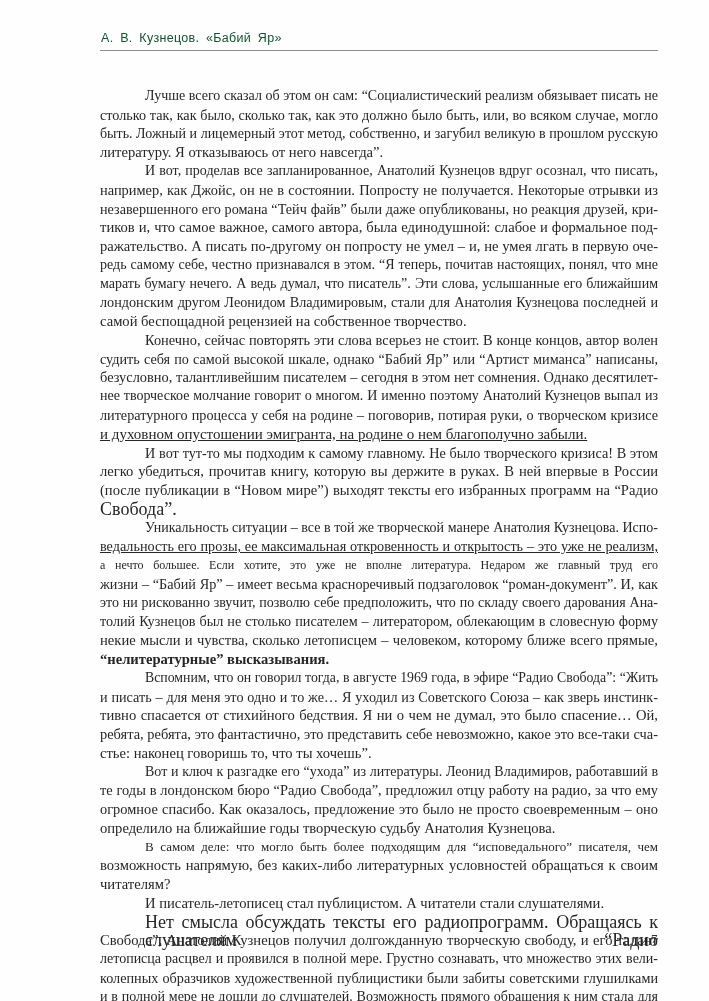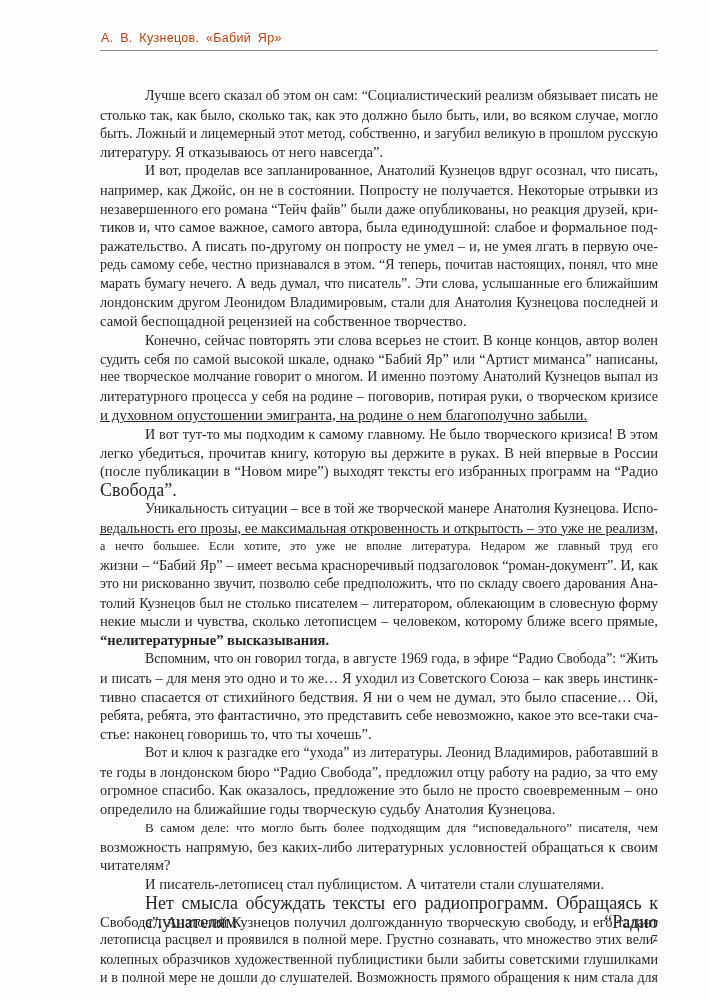--- a/index.html
+++ b/index.html
@@ -20,21 +20,21 @@
     left: 0; top: 0;
     width: 709px; height: 1001px;
     background: #fefefe;
   }
   .running-head {
     position: absolute;
     left: 101px;
     top: 31px;
     font-family: "Liberation Sans", "DejaVu Sans", sans-serif;
     font-size: 12.5px;
-    color: #c2410c;
+    color: #14532d;
     letter-spacing: 0.3px;
     word-spacing: 3px;
     white-space: nowrap;
   }
   .head-rule {
     position: absolute;
     left: 100px;
     top: 50px;
     width: 558px;
     height: 0;
@@ -93,20 +93,21 @@
         <span class="line" style="white-space: normal; font-size: 14.6px;">тиков и, что самое важное, самого автора, была единодушной: слабое и формальное под-</span>
         <span class="line" style="white-space: normal; font-size: 14.6px;">ражательство. А писать по-другому он попросту не умел – и, не умея лгать в первую оче-</span>
         <span class="line" style="white-space: normal; font-size: 14px;">редь самому себе, честно признавался в этом. “Я теперь, почитав настоящих, понял, что мне</span>
         <span class="line" style="white-space: normal; font-size: 14px;">марать бумагу нечего. А ведь думал, что писатель”. Эти слова, услышанные его ближайшим</span>
         <span class="line" style="white-space: normal; font-size: 14.2px;">лондонским другом Леонидом Владимировым, стали для Анатолия Кузнецова последней и</span>
         <span class="line last" style="white-space: normal; font-size: 14.6px;">самой беспощадной рецензией на собственное творчество.</span>
       </div>
       <div>
         <span class="line indent" style="white-space: normal; font-size: 14.4px;">Конечно, сейчас повторять эти слова всерьез не стоит. В конце концов, автор волен</span>
         <span class="line" style="white-space: normal; font-size: 14.2px;">судить себя по самой высокой шкале, однако “Бабий Яр” или “Артист миманса” написаны,</span>
+        <span class="line" style="white-space: normal; font-size: 14.4px;">безусловно, талантливейшим писателем – сегодня в этом нет сомнения. Однако десятилет-</span>
         <span class="line" style="white-space: normal; font-size: 14px;">нее творческое молчание говорит о многом. И именно поэтому Анатолий Кузнецов выпал из</span>
         <span class="line" style="white-space: normal; font-size: 14.2px;">литературного процесса у себя на родине – поговорив, потирая руки, о творческом кризисе</span>
         <span class="line last" style="white-space: normal; font-size: 15px; text-decoration: underline;">и духовном опустошении эмигранта, на родине о нем благополучно забыли.</span>
       </div>
       <div>
         <span class="line indent" style="white-space: normal; font-size: 14.2px;">И вот тут-то мы подходим к самому главному. Не было творческого кризиса! В этом</span>
         <span class="line" style="white-space: normal; font-size: 14.6px;">легко убедиться, прочитав книгу, которую вы держите в руках. В ней впервые в России</span>
         <span class="line" style="white-space: normal; font-size: 14.6px;">(после публикации в “Новом мире”) выходят тексты его избранных программ на “Радио</span>
         <span class="line last" style="white-space: normal; font-size: 18px;">Свобода”.</span>
       </div>

